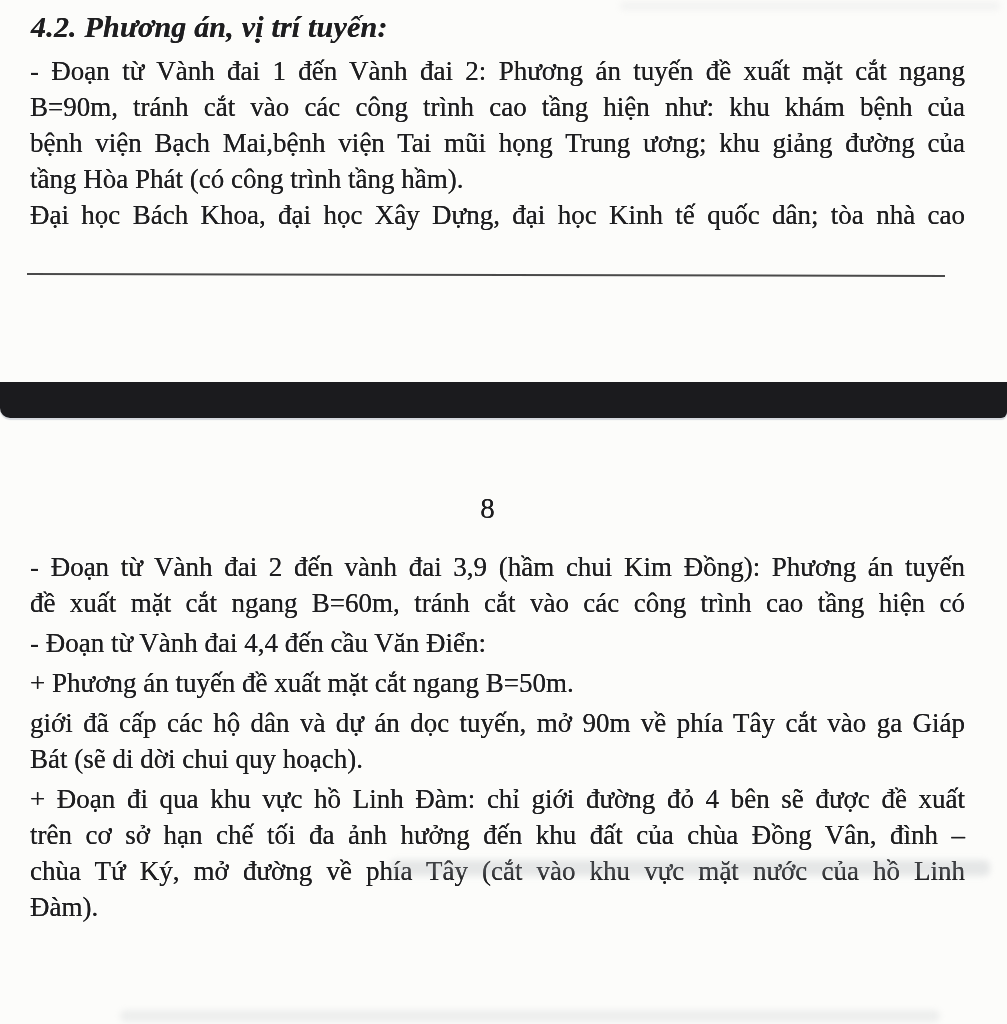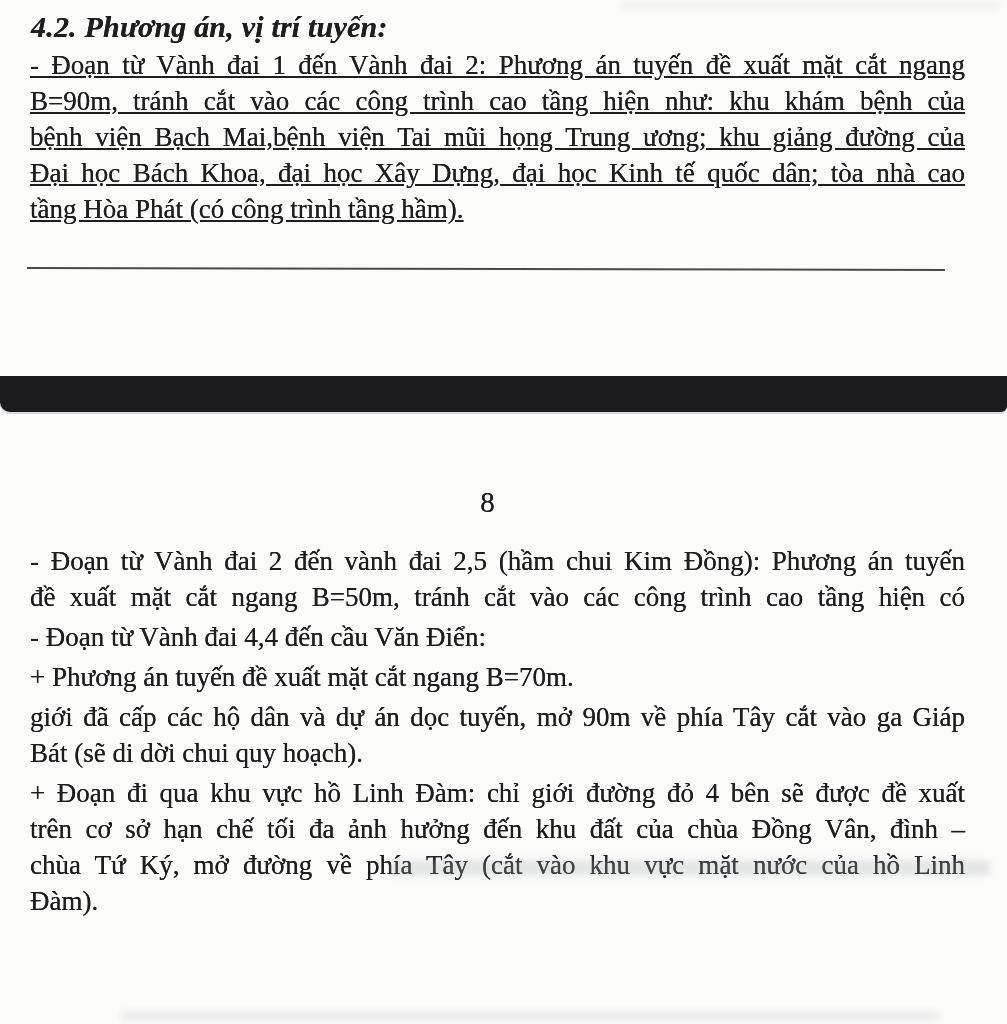--- a/index.html
+++ b/index.html
@@ -22,21 +22,21 @@
     letter-spacing: 0.2px;
     text-shadow: 0 0 0.5px currentColor;
   }
   .textbody {
     padding-left: 30px;
     padding-right: 42px;
     font-size: 27px;
     line-height: 36px;
     text-shadow: 0 0 0.4px currentColor;
   }
-  .page-top .textbody { margin-top: 3px; text-decoration: underline; }
+  .page-top .textbody { margin-top: 9px; }
   .para { margin: 0; }
   .page-bottom .para { margin-bottom: 4px; }
   .line {
     height: 36px;
     text-align: justify;
     text-align-last: justify;
     text-justify: inter-word;
   }
   .line.last { text-align-last: left; }
   .rule {
@@ -78,41 +78,41 @@
 
 <div class="doc">
 
   <div class="page-top">
     <h1 class="heading">4.2. Phương án, vị trí tuyến:</h1>
     <div class="textbody">
         <div class="para">
           <div class="line">- Đoạn từ Vành đai 1 đến Vành đai 2: Phương án tuyến đề xuất mặt cắt ngang</div>
           <div class="line">B=90m, tránh cắt vào các công trình cao tầng hiện như: khu khám bệnh của</div>
           <div class="line">bệnh viện Bạch Mai,bệnh viện Tai mũi họng Trung ương; khu giảng đường của</div>
+          <div class="line last">tầng Hòa Phát (có công trình tầng hầm).</div>
           <div class="line">Đại học Bách Khoa, đại học Xây Dựng, đại học Kinh tế quốc dân; tòa nhà cao</div>
-          <div class="line last">tầng Hòa Phát (có công trình tầng hầm).</div>
         </div>
       </div>
     <div class="rule"></div>
   </div>
 
   <div class="page-break-bar"></div>
 
   <div class="page-bottom">
     <div class="page-number">8</div>
     <div class="textbody">
         <div class="para">
-          <div class="line">- Đoạn từ Vành đai 2 đến vành đai 2,5 (hầm chui Kim Đồng): Phương án tuyến</div>
-          <div class="line">đề xuất mặt cắt ngang B=50m, tránh cắt vào các công trình cao tầng hiện có</div>
+          <div class="line">- Đoạn từ Vành đai 2 đến vành đai 3,9 (hầm chui Kim Đồng): Phương án tuyến</div>
+          <div class="line">đề xuất mặt cắt ngang B=60m, tránh cắt vào các công trình cao tầng hiện có</div>
         </div>
         <div class="para">
           <div class="line last">- Đoạn từ Vành đai 4,4 đến cầu Văn Điển:</div>
         </div>
         <div class="para">
-          <div class="line last">+ Phương án tuyến đề xuất mặt cắt ngang B=70m.</div>
+          <div class="line last">+ Phương án tuyến đề xuất mặt cắt ngang B=50m.</div>
         </div>
         <div class="para">
           <div class="line">giới đã cấp các hộ dân và dự án dọc tuyến, mở 90m về phía Tây cắt vào ga Giáp</div>
           <div class="line last">Bát (sẽ di dời chui quy hoạch).</div>
         </div>
         <div class="para">
           <div class="line">+ Đoạn đi qua khu vực hồ Linh Đàm: chỉ giới đường đỏ 4 bên sẽ được đề xuất</div>
           <div class="line">trên cơ sở hạn chế tối đa ảnh hưởng đến khu đất của chùa Đồng Vân, đình –</div>
           <div class="line">chùa Tứ Ký, mở đường về phía Tây (cắt vào khu vực mặt nước của hồ Linh</div>
           <div class="line last">Đàm).</div>

